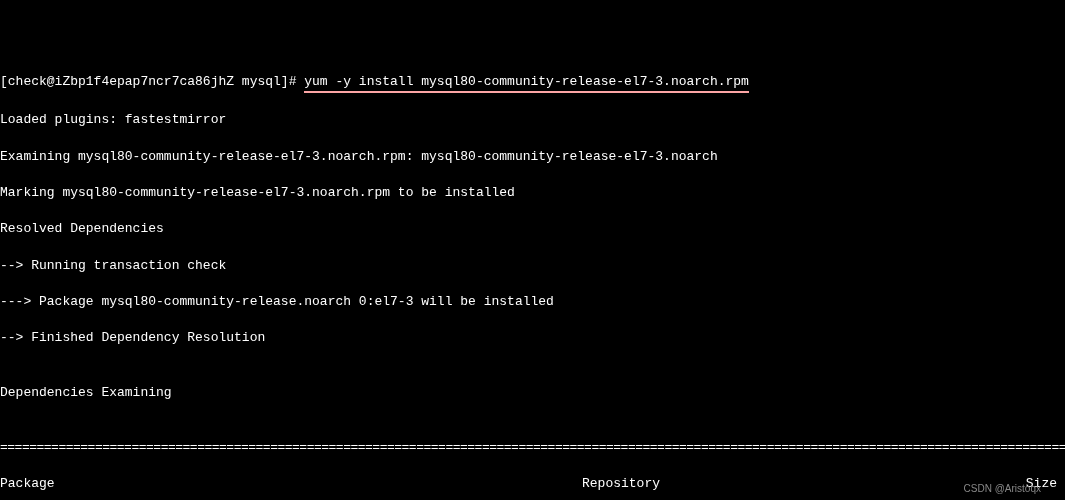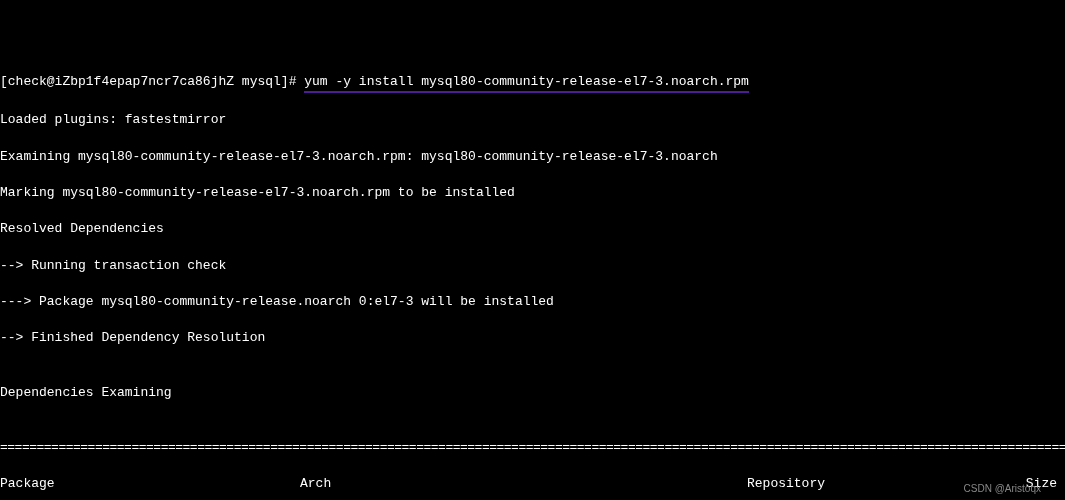--- a/index.html
+++ b/index.html
@@ -9,21 +9,21 @@
       font-family: "Consolas", "Monaco", "Courier New", monospace;
       font-size: 13px;
       line-height: 1.4;
       width: 1065px;
       height: 500px;
       overflow: hidden;
       white-space: pre;
       position: relative;
     }
     .line { display: block; }
-    .underline-red { border-bottom: 2px solid #4c1d95; display: inline-block; }
+    .underline-red { border-bottom: 2px solid #fca5a5; display: inline-block; }
     .sep { letter-spacing: -0.5px; overflow: hidden; display: block; width: 100%; }
     .row { display: flex; }
     .col-pkg { width: 300px; }
     .col-arch { width: 165px; }
     .col-version { width: 180px; }
     .col-repo { width: 360px; text-align: right; }
     .col-size { flex: 1; text-align: right; padding-right: 8px; }
     .watermark {
       position: absolute;
       bottom: 4px;
@@ -43,21 +43,21 @@
 <span class="line">Examining mysql80-community-release-el7-3.noarch.rpm: mysql80-community-release-el7-3.noarch</span>
 <span class="line">Marking mysql80-community-release-el7-3.noarch.rpm to be installed</span>
 <span class="line">Resolved Dependencies</span>
 <span class="line">--&gt; Running transaction check</span>
 <span class="line">---&gt; Package mysql80-community-release.noarch 0:el7-3 will be installed</span>
 <span class="line">--&gt; Finished Dependency Resolution</span>
 <span class="line"></span>
 <span class="line">Dependencies Examining</span>
 <span class="line"></span>
 <span class="line sep">=================================================================================================================================================================</span>
-<div class="row"><span class="col-pkg">Package</span><span class="col-arch">Arch</span><span class="col-repo">Repository</span><span class="col-size">Size</span></div>
+<div class="row"><span class="col-pkg">Package</span><span class="col-repo">Repository</span><span class="col-size">Size</span></div>
 
 
 
 
 
 
 
 <span class="line"></span>
 
 

